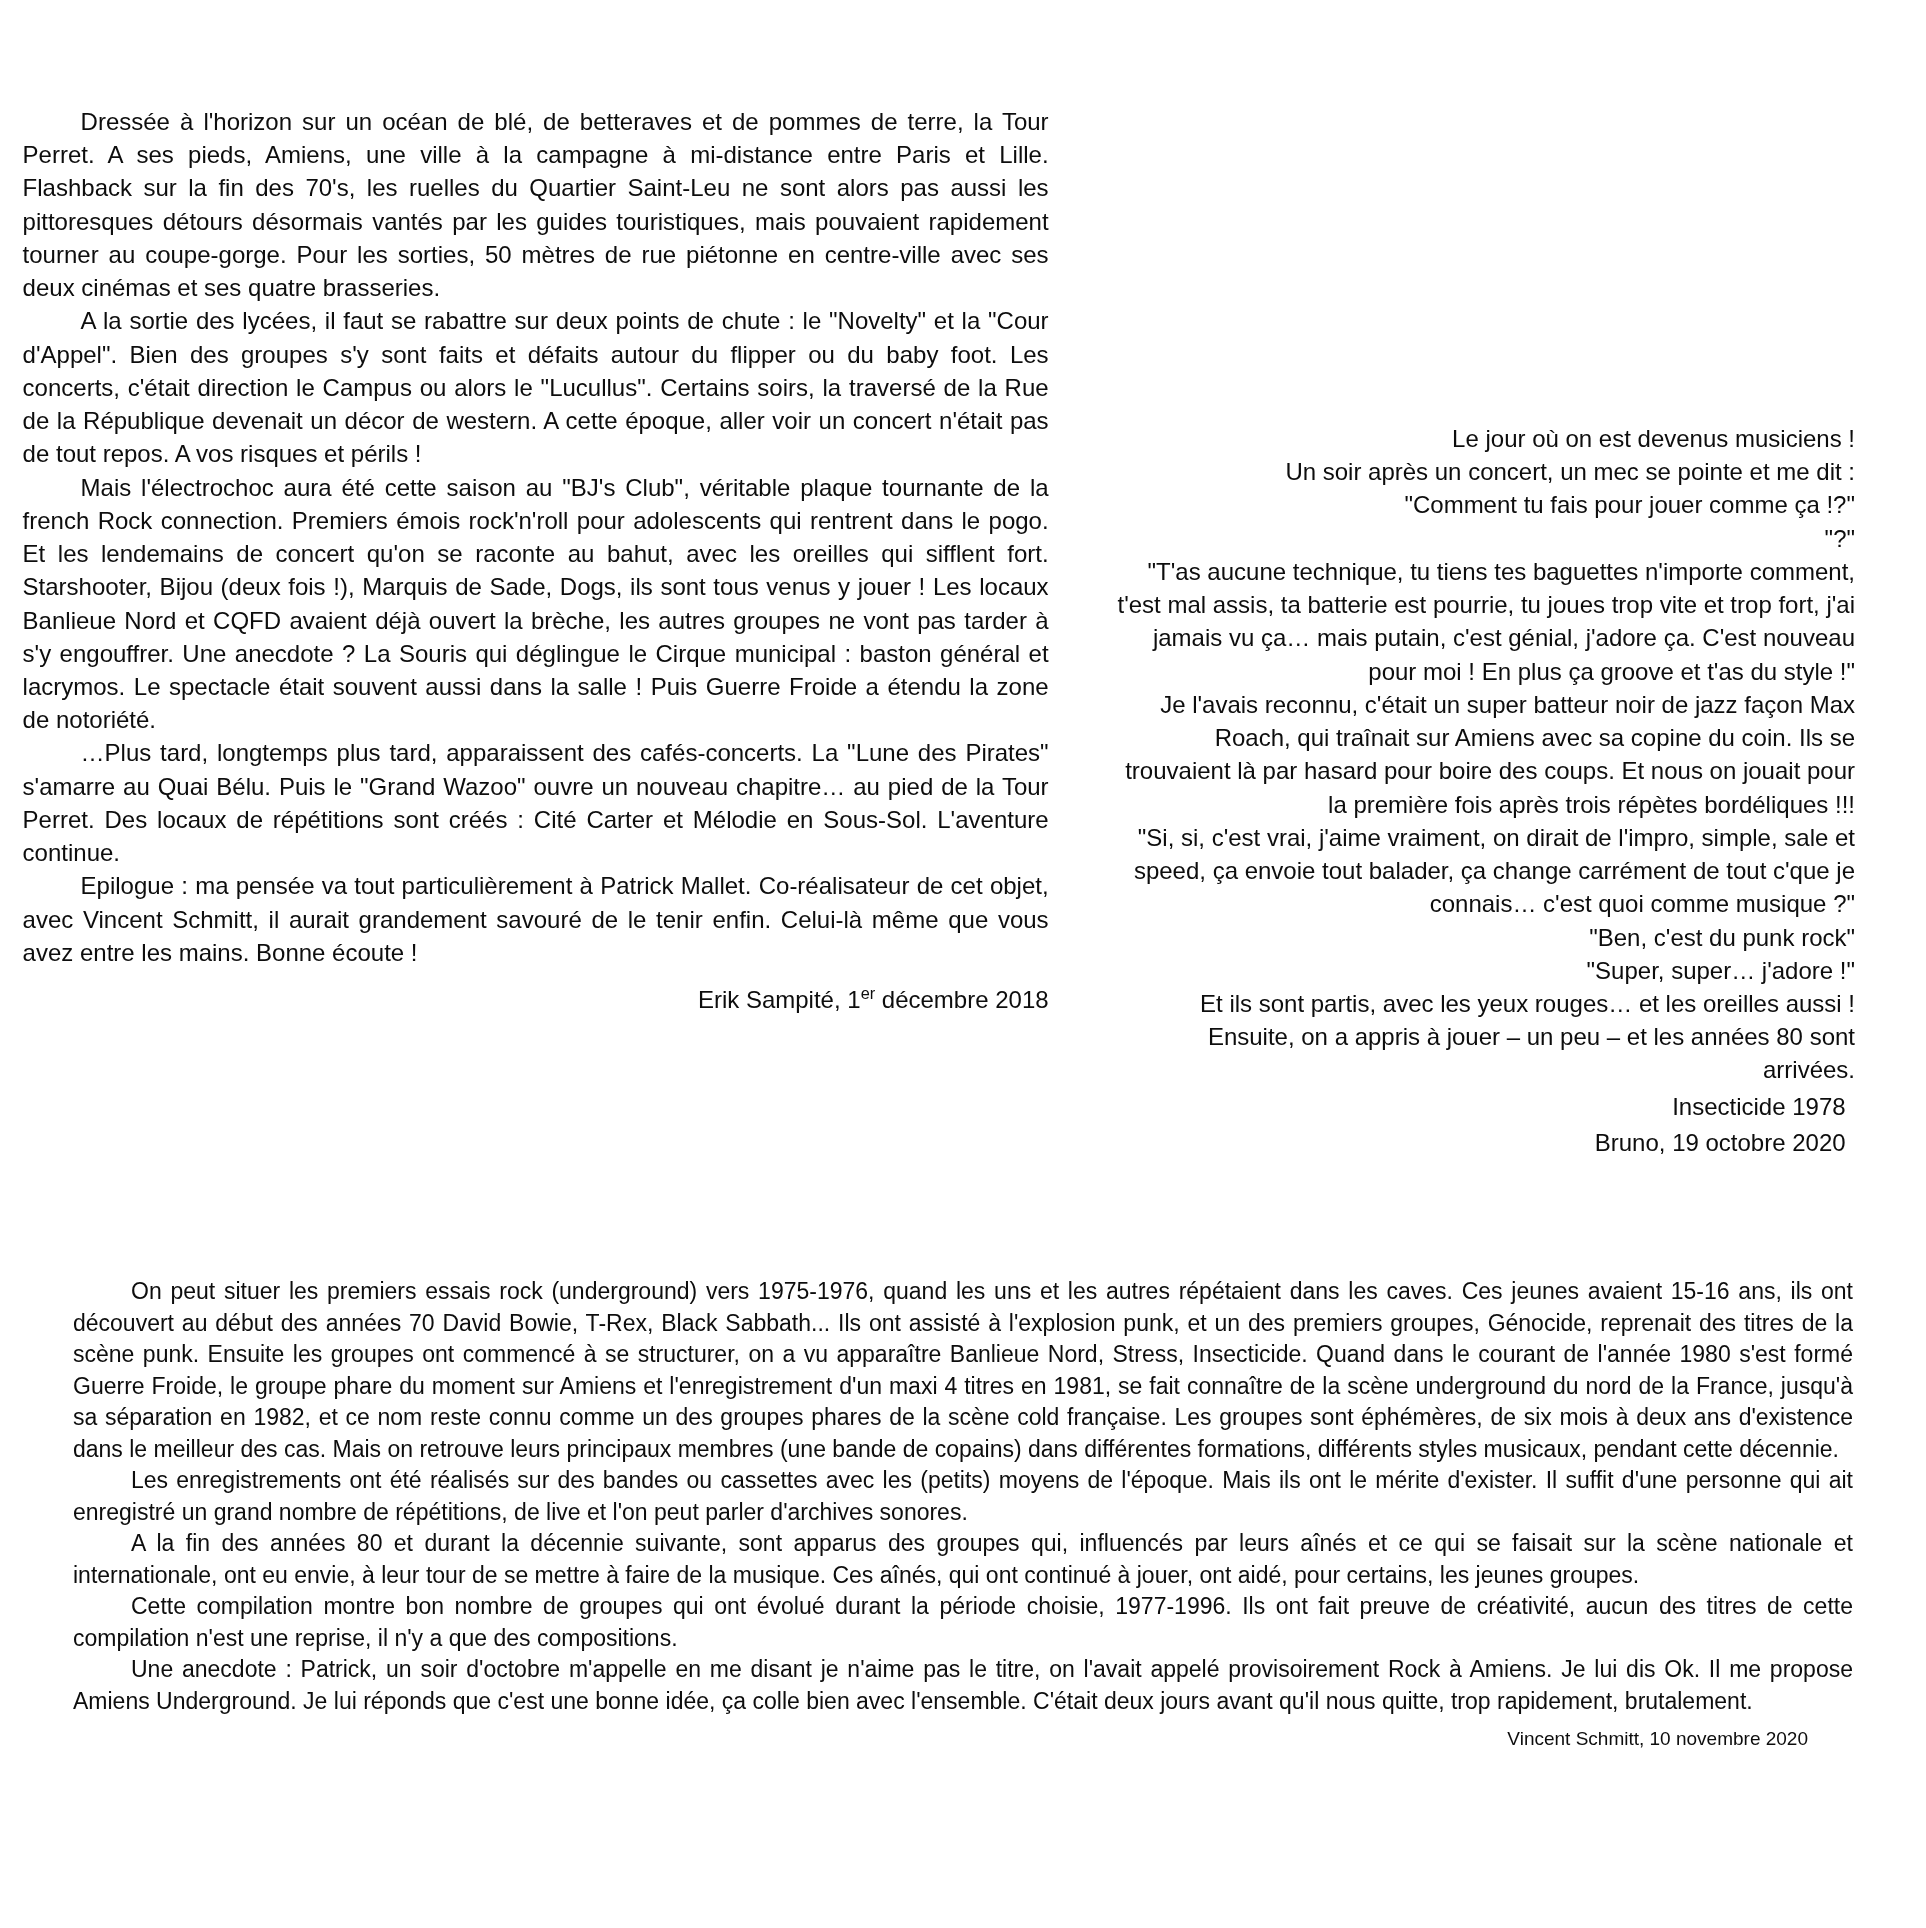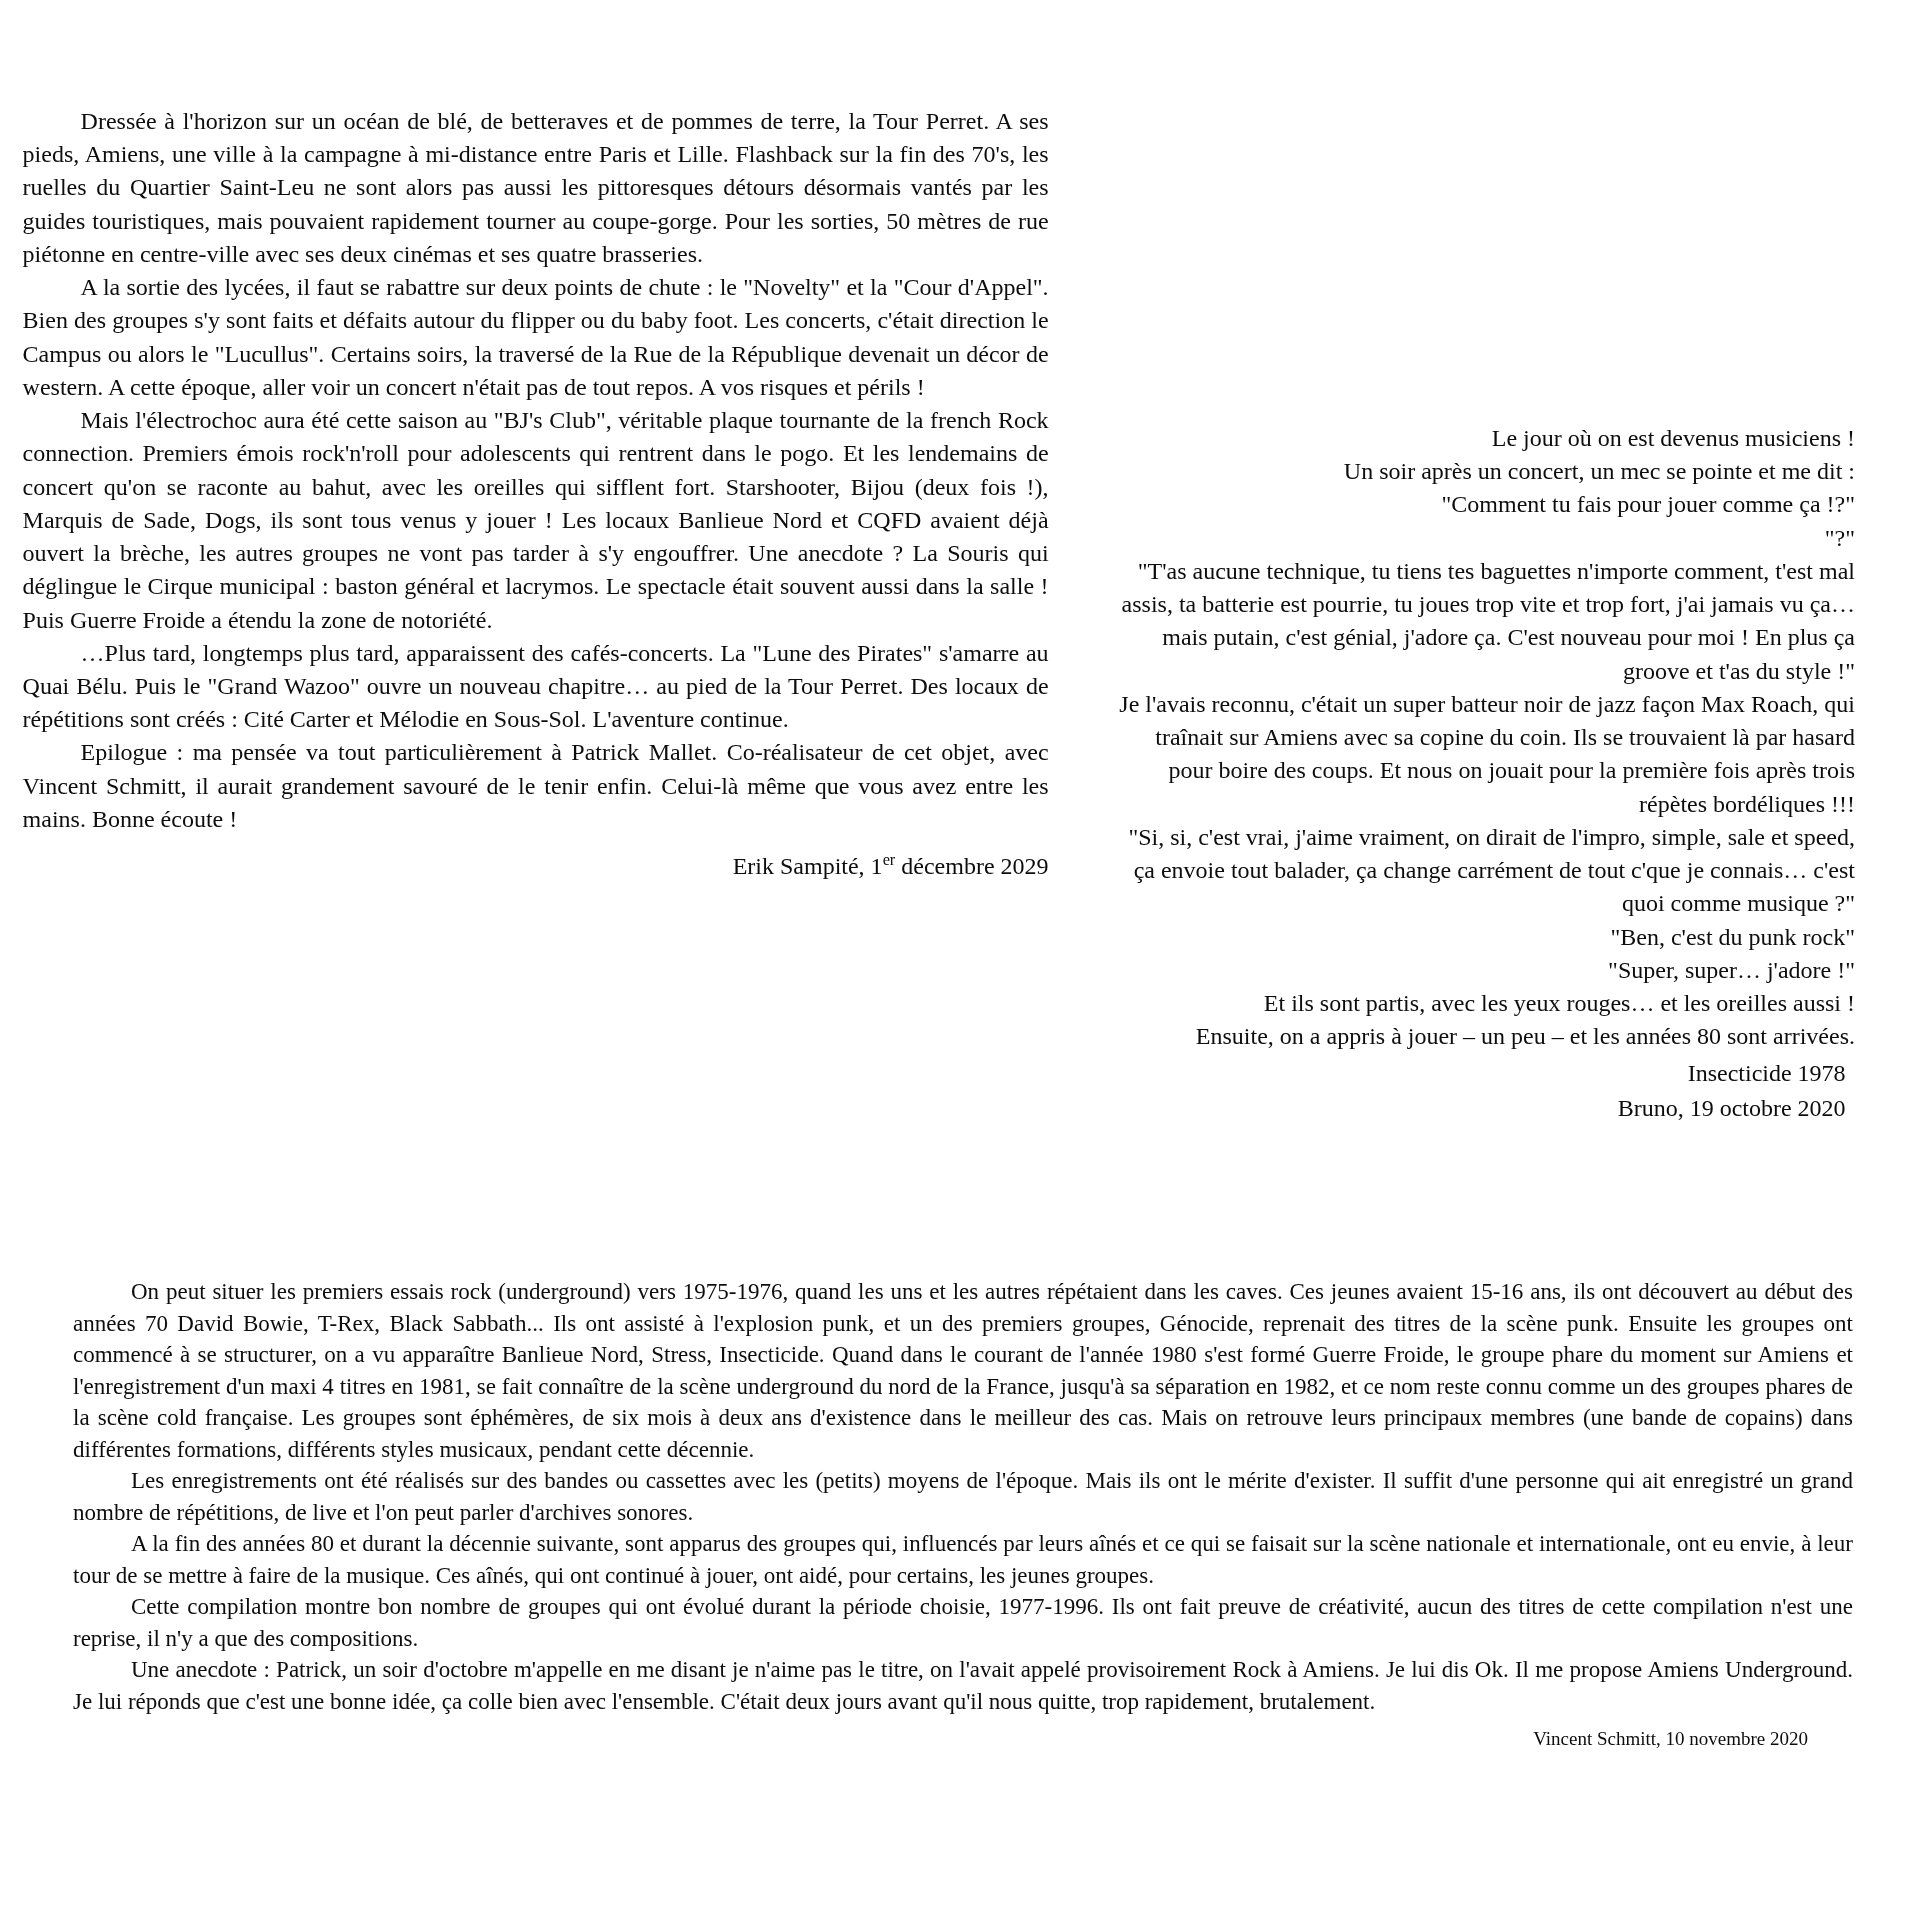--- a/index.html
+++ b/index.html
@@ -11,21 +11,20 @@
     width: 1927px;
     height: 1928px;
     font-family: "Liberation Sans", sans-serif;
     color: #0d0d0d;
     position: relative;
     overflow: hidden;
   }
   .page {
     position: absolute;
     inset: 0;
-    font-family: Liberation Serif, serif;
   }
 
   
   .col-left {
     position: absolute;
     left: 22.6px;
     top: 105px;
     width: 1026px;
   }
   .col-right {
@@ -84,21 +83,21 @@
 <body>
 
 <div class="page">
 
   <div class="col-left">
     <p>Dressée à l'horizon sur un océan de blé, de betteraves et de pommes de terre, la Tour Perret. A ses pieds, Amiens, une ville à la campagne à mi-distance entre Paris et Lille. Flashback sur la fin des 70's, les ruelles du Quartier Saint-Leu ne sont alors pas aussi les pittoresques détours désormais vantés par les guides touristiques, mais pouvaient rapidement tourner au coupe-gorge. Pour les sorties, 50 mètres de rue piétonne en centre-ville avec ses deux cinémas et ses quatre brasseries.</p>
     <p>A la sortie des lycées, il faut se rabattre sur deux points de chute : le "Novelty" et la "Cour d'Appel". Bien des groupes s'y sont faits et défaits autour du flipper ou du baby foot. Les concerts, c'était direction le Campus ou alors le "Lucullus". Certains soirs, la traversé de la Rue de la République devenait un décor de western. A cette époque, aller voir un concert n'était pas de tout repos. A vos risques et périls !</p>
     <p>Mais l'électrochoc aura été cette saison au "BJ's Club", véritable plaque tournante de la french Rock connection. Premiers émois rock'n'roll pour adolescents qui rentrent dans le pogo. Et les lendemains de concert qu'on se raconte au bahut, avec les oreilles qui sifflent fort. Starshooter, Bijou (deux fois !), Marquis de Sade, Dogs, ils sont tous venus y jouer ! Les locaux Banlieue Nord et CQFD avaient déjà ouvert la brèche, les autres groupes ne vont pas tarder à s'y engouffrer. Une anecdote ? La Souris qui déglingue le Cirque municipal : baston général et lacrymos. Le spectacle était souvent aussi dans la salle ! Puis Guerre Froide a étendu la zone de notoriété.</p>
     <p>…Plus tard, longtemps plus tard, apparaissent des cafés-concerts. La "Lune des Pirates" s'amarre au Quai Bélu. Puis le "Grand Wazoo" ouvre un nouveau chapitre… au pied de la Tour Perret. Des locaux de répétitions sont créés : Cité Carter et Mélodie en Sous-Sol. L'aventure continue.</p>
     <p>Epilogue : ma pensée va tout particulièrement à Patrick Mallet. Co-réalisateur de cet objet, avec Vincent Schmitt, il aurait grandement savouré de le tenir enfin. Celui-là même que vous avez entre les mains. Bonne écoute !</p>
-    <p class="sig"><span>Erik Sampité, 1</span><sup>er</sup><span> décembre 2029</span></p>
+    <p class="sig"><span>Erik Sampité, 1</span><sup>er</sup><span> décembre 2018</span></p>
   </div>
 
   <div class="col-right">
     <p>Le jour où on est devenus musiciens !</p>
     <p>Un soir après un concert, un mec se pointe et me dit :</p>
     <p>"Comment tu fais pour jouer comme ça !?"</p>
     <p>"?"</p>
     <p>"T'as aucune technique, tu tiens tes baguettes n'importe comment, t'est mal assis, ta batterie est pourrie, tu joues trop vite et trop fort, j'ai jamais vu ça… mais putain, c'est génial, j'adore ça. C'est nouveau pour moi ! En plus ça groove et t'as du style !"</p>
     <p>Je l'avais reconnu, c'était un super batteur noir de jazz façon Max Roach, qui traînait sur Amiens avec sa copine du coin. Ils se trouvaient là par hasard pour boire des coups. Et nous on jouait pour la première fois après trois répètes bordéliques !!!</p>
     <p>"Si, si, c'est vrai, j'aime vraiment, on dirait de l'impro, simple, sale et speed, ça envoie tout balader, ça change carrément de tout c'que je connais… c'est quoi comme musique ?"</p>

